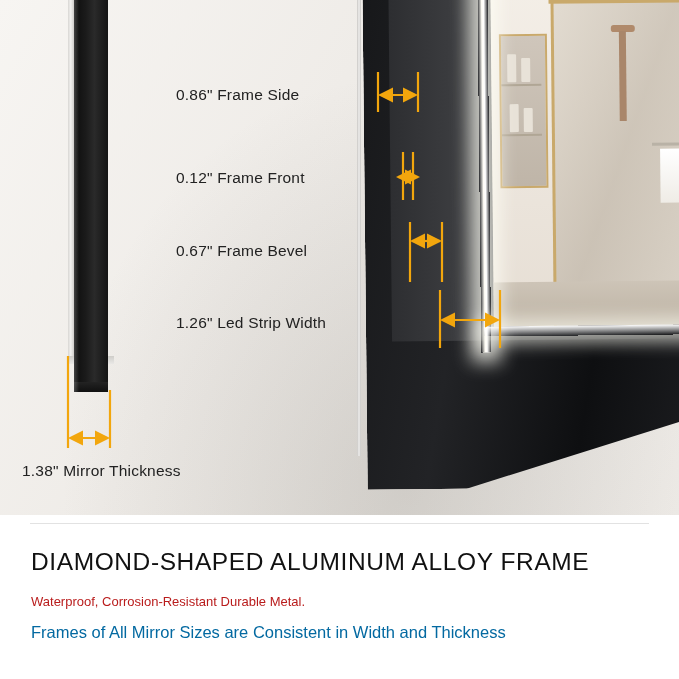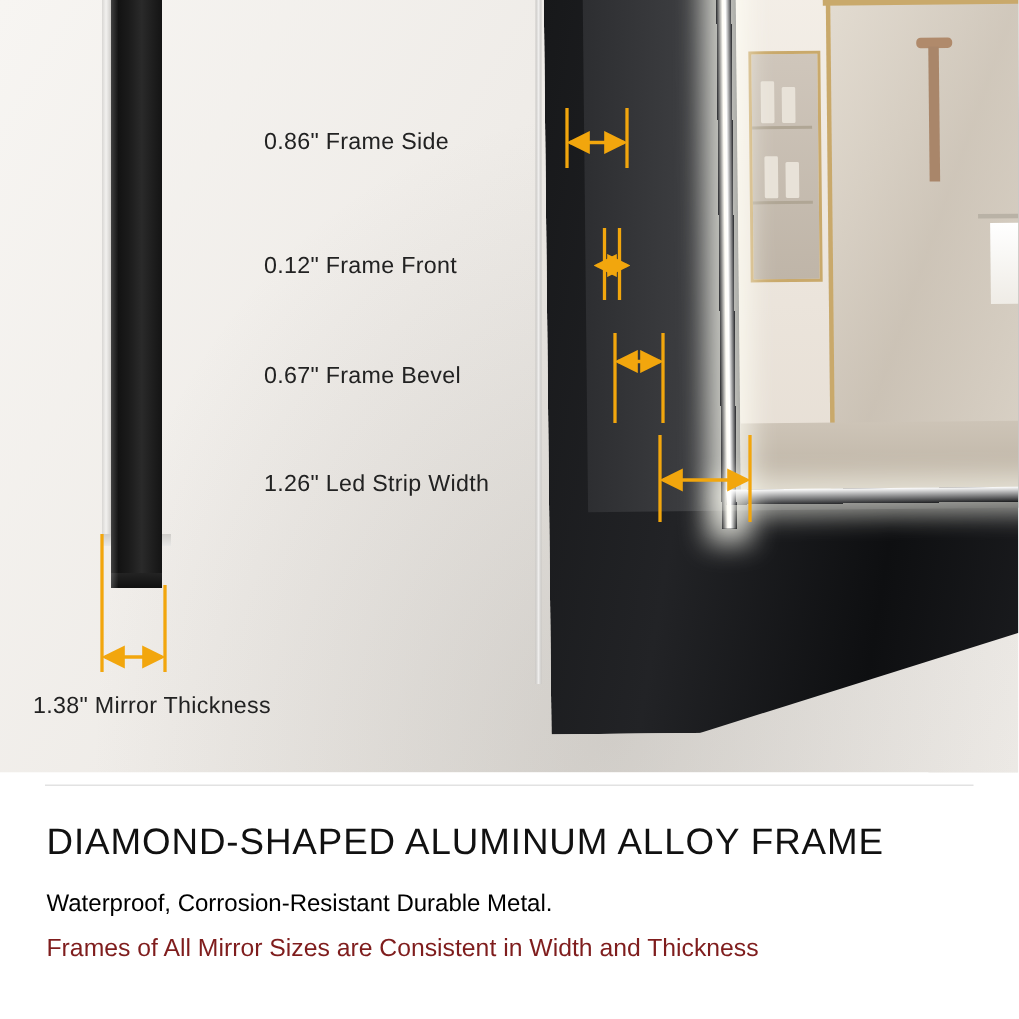--- a/index.html
+++ b/index.html
@@ -133,24 +133,24 @@
     position:absolute;left:0;top:515px;width:619px;height:164px;background:#fff;
   }
   .sep{
     position:absolute;left:30px;top:8px;width:619px;height:1px;background:#e2e2e2;
   }
   .headline{
     position:absolute;left:31px;top:33px;
     font-size:24.5px;letter-spacing:.6px;color:#111;font-weight:400;
   }
   .sub1{
-    position:absolute;left:31px;top:79px;font-size:16px;color:#000000;
+    position:absolute;left:31px;top:79px;font-size:13px;color:#b91c1c;
   }
   .sub2{
-    position:absolute;left:31px;top:108px;font-size:16.5px;color:#7f1d1d;text-align:right;
+    position:absolute;left:31px;top:108px;font-size:16.5px;color:#0369a1;text-align:right;
   }
 </style>
 </head>
 <body>
 
 <div class="page">
 
   <div class="photo">
     <div class="wall"></div>
     <div class="wall-shadow"></div>

